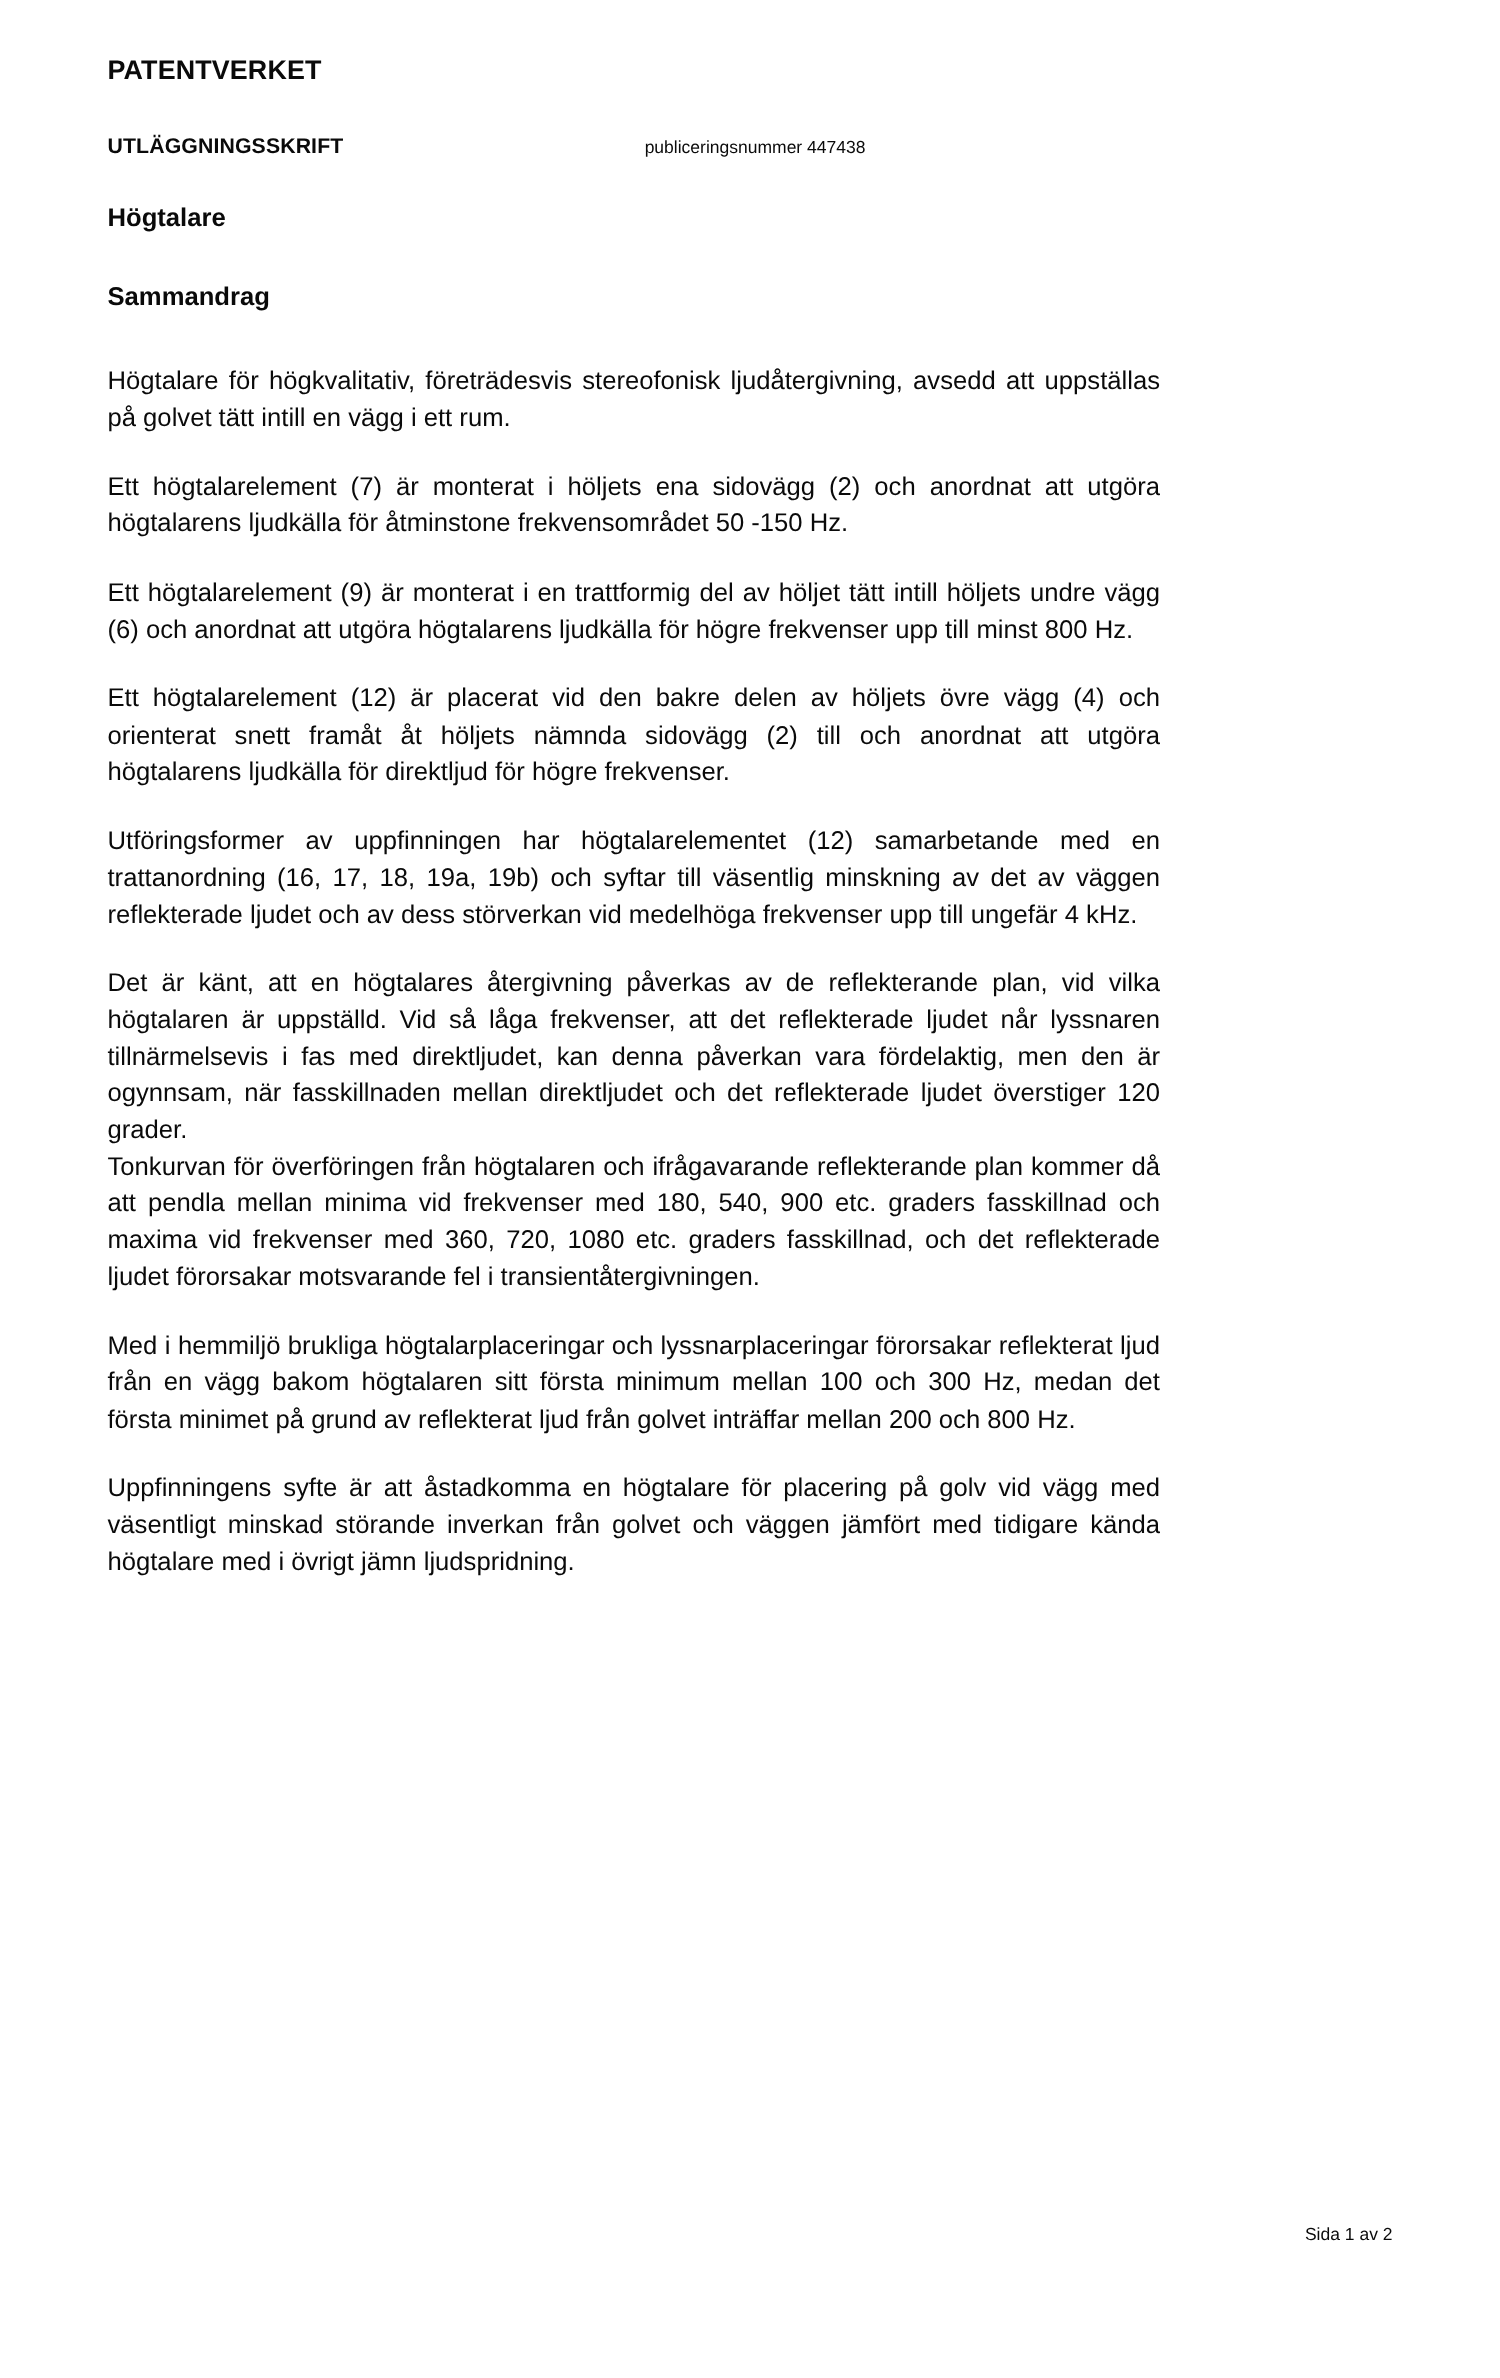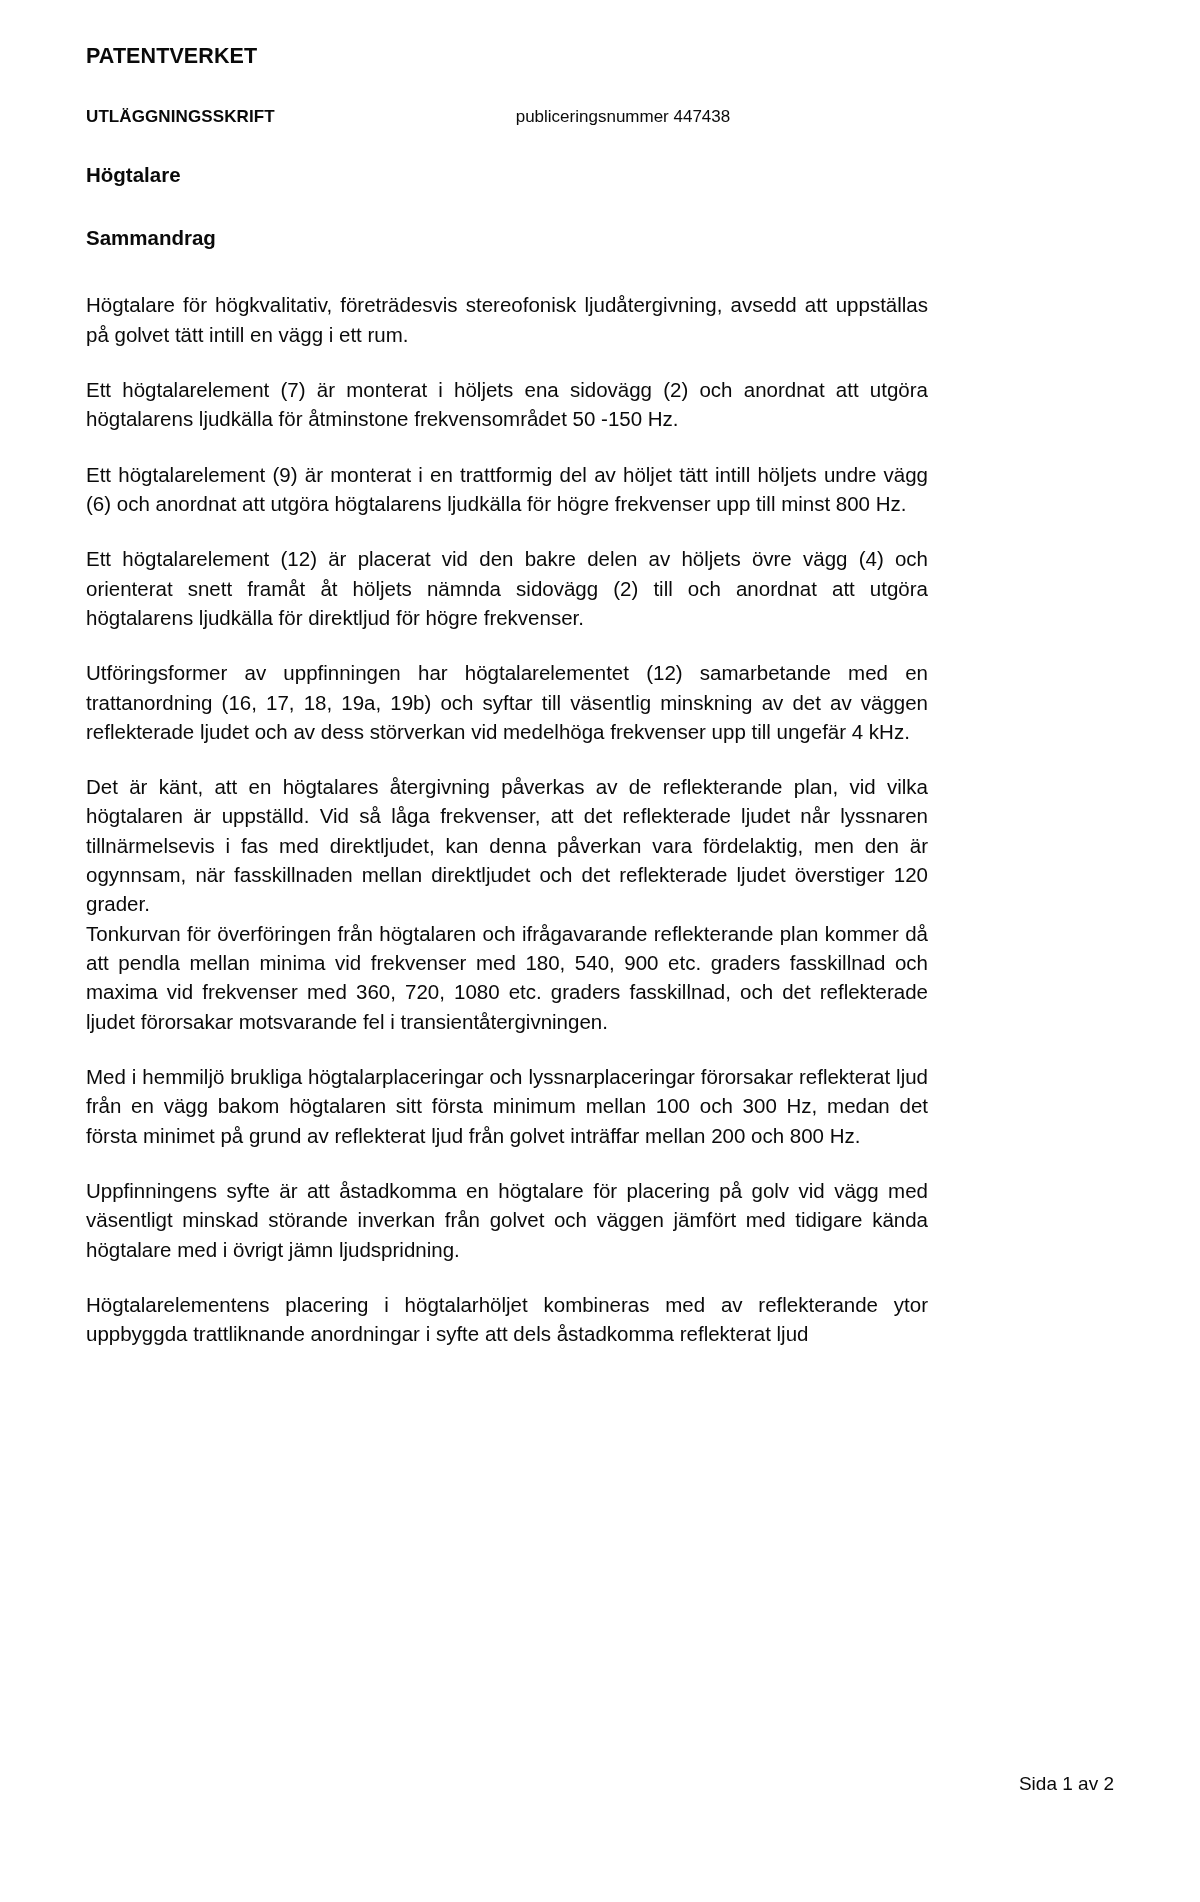--- a/index.html
+++ b/index.html
@@ -39,21 +39,21 @@
     margin: 0 0 36px 0;
   }
   .title-row .doc-type {
     font-size: 17px;
     font-weight: bold;
     letter-spacing: 0.1px;
     line-height: 1.2;
     white-space: nowrap;
   }
   .title-row .pubnum {
-    font-size: 17px;
+    font-size: 14px;
     font-weight: normal;
     line-height: 1.2;
     margin-left: 241px;
     white-space: nowrap;
   }
   .heading-sub {
     font-size: 20.5px;
     font-weight: bold;
     margin: 0 0 38px 0;
     line-height: 1.2;
@@ -74,21 +74,21 @@
     margin-bottom: 0;
   }
   
   p.para.tight {
     margin-bottom: 0;
   }
   .footer {
     position: absolute;
     right: 86px;
     bottom: 38px;
-    font-size: 19px;
+    font-size: 14px;
     line-height: 1.2;
     text-align: right;
     white-space: nowrap;
   }
 </style>
 </head>
 <body>
 
 <div class="page">
   <div class="doc-body">
@@ -106,18 +106,17 @@
 
     <p class="para">Högtalare för högkvalitativ, företrädesvis stereofonisk ljudåtergivning, avsedd att uppställas på golvet tätt intill en vägg i ett rum.</p>
     <p class="para">Ett högtalarelement (7) är monterat i höljets ena sidovägg (2) och anordnat att utgöra högtalarens ljudkälla för åtminstone frekvensområdet 50 -150 Hz.</p>
     <p class="para">Ett högtalarelement (9) är monterat i en trattformig del av höljet tätt intill höljets undre vägg (6) och anordnat att utgöra högtalarens ljudkälla för högre frekvenser upp till minst 800 Hz.</p>
     <p class="para">Ett högtalarelement (12) är placerat vid den bakre delen av höljets övre vägg (4) och orienterat snett framåt åt höljets nämnda sidovägg (2) till och anordnat att utgöra högtalarens ljudkälla för direktljud för högre frekvenser.</p>
     <p class="para">Utföringsformer av uppfinningen har högtalarelementet (12) samarbetande med en trattanordning (16, 17, 18, 19a, 19b) och syftar till väsentlig minskning av det av väggen reflekterade ljudet och av dess störverkan vid medelhöga frekvenser upp till ungefär 4 kHz.</p>
     <p class="para tight">Det är känt, att en högtalares återgivning påverkas av de reflekterande plan, vid vilka högtalaren är uppställd. Vid så låga frekvenser, att det reflekterade ljudet når lyssnaren tillnärmelsevis i fas med direktljudet, kan denna påverkan vara fördelaktig, men den är ogynnsam, när fasskillnaden mellan direktljudet och det reflekterade ljudet överstiger 120 grader.</p>
     <p class="para">Tonkurvan för överföringen från högtalaren och ifrågavarande reflekterande plan kommer då att pendla mellan minima vid frekvenser med 180, 540, 900 etc. graders fasskillnad och maxima vid frekvenser med 360, 720, 1080 etc. graders fasskillnad, och det reflekterade ljudet förorsakar motsvarande fel i transientåtergivningen.</p>
     <p class="para">Med i hemmiljö brukliga högtalarplaceringar och lyssnarplaceringar förorsakar reflekterat ljud från en vägg bakom högtalaren sitt första minimum mellan 100 och 300 Hz, medan det första minimet på grund av reflekterat ljud från golvet inträffar mellan 200 och 800 Hz.</p>
     <p class="para">Uppfinningens syfte är att åstadkomma en högtalare för placering på golv vid vägg med väsentligt minskad störande inverkan från golvet och väggen jämfört med tidigare kända högtalare med i övrigt jämn ljudspridning.</p>
-    <p class="para">Högtalarelementens placering i högtalarhöljet kombineras med av reflekterande ytor uppbyggda trattliknande anordningar i syfte att dels åstadkomma reflekterat ljud</p>
 
   </div>
 
   <div class="footer">Sida 1 av 2</div>
 </div>
 
 </body></html>

